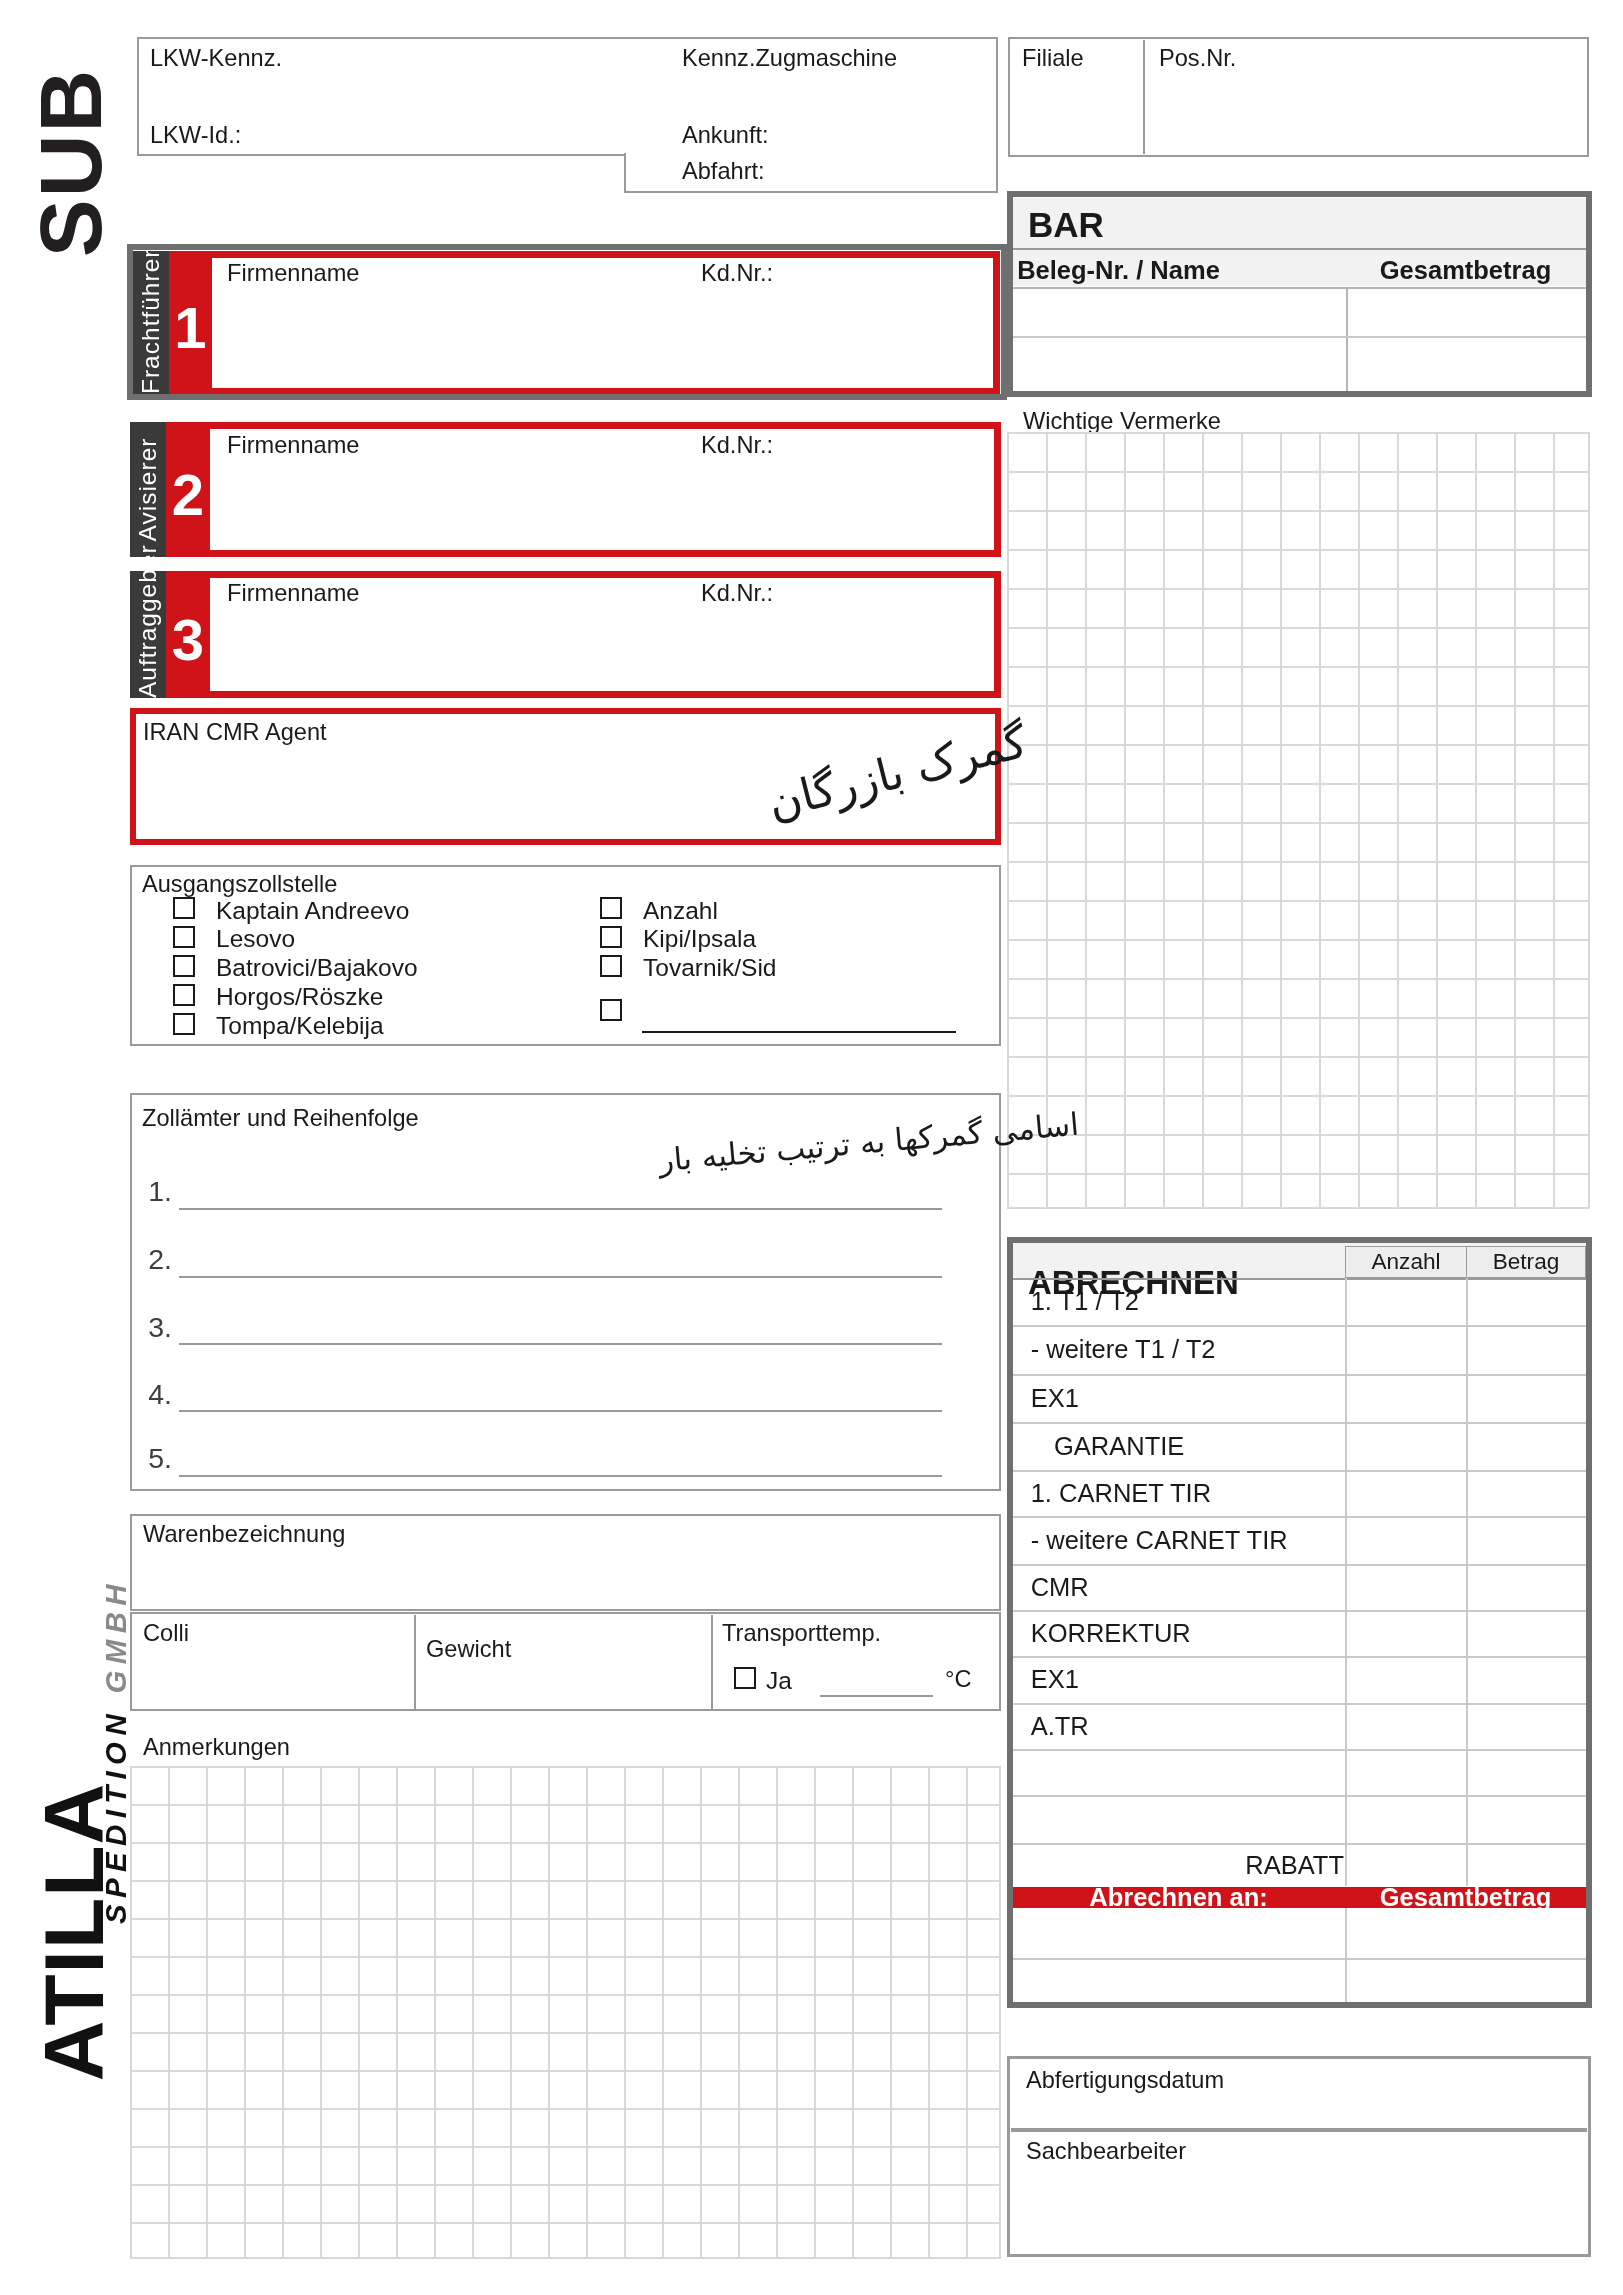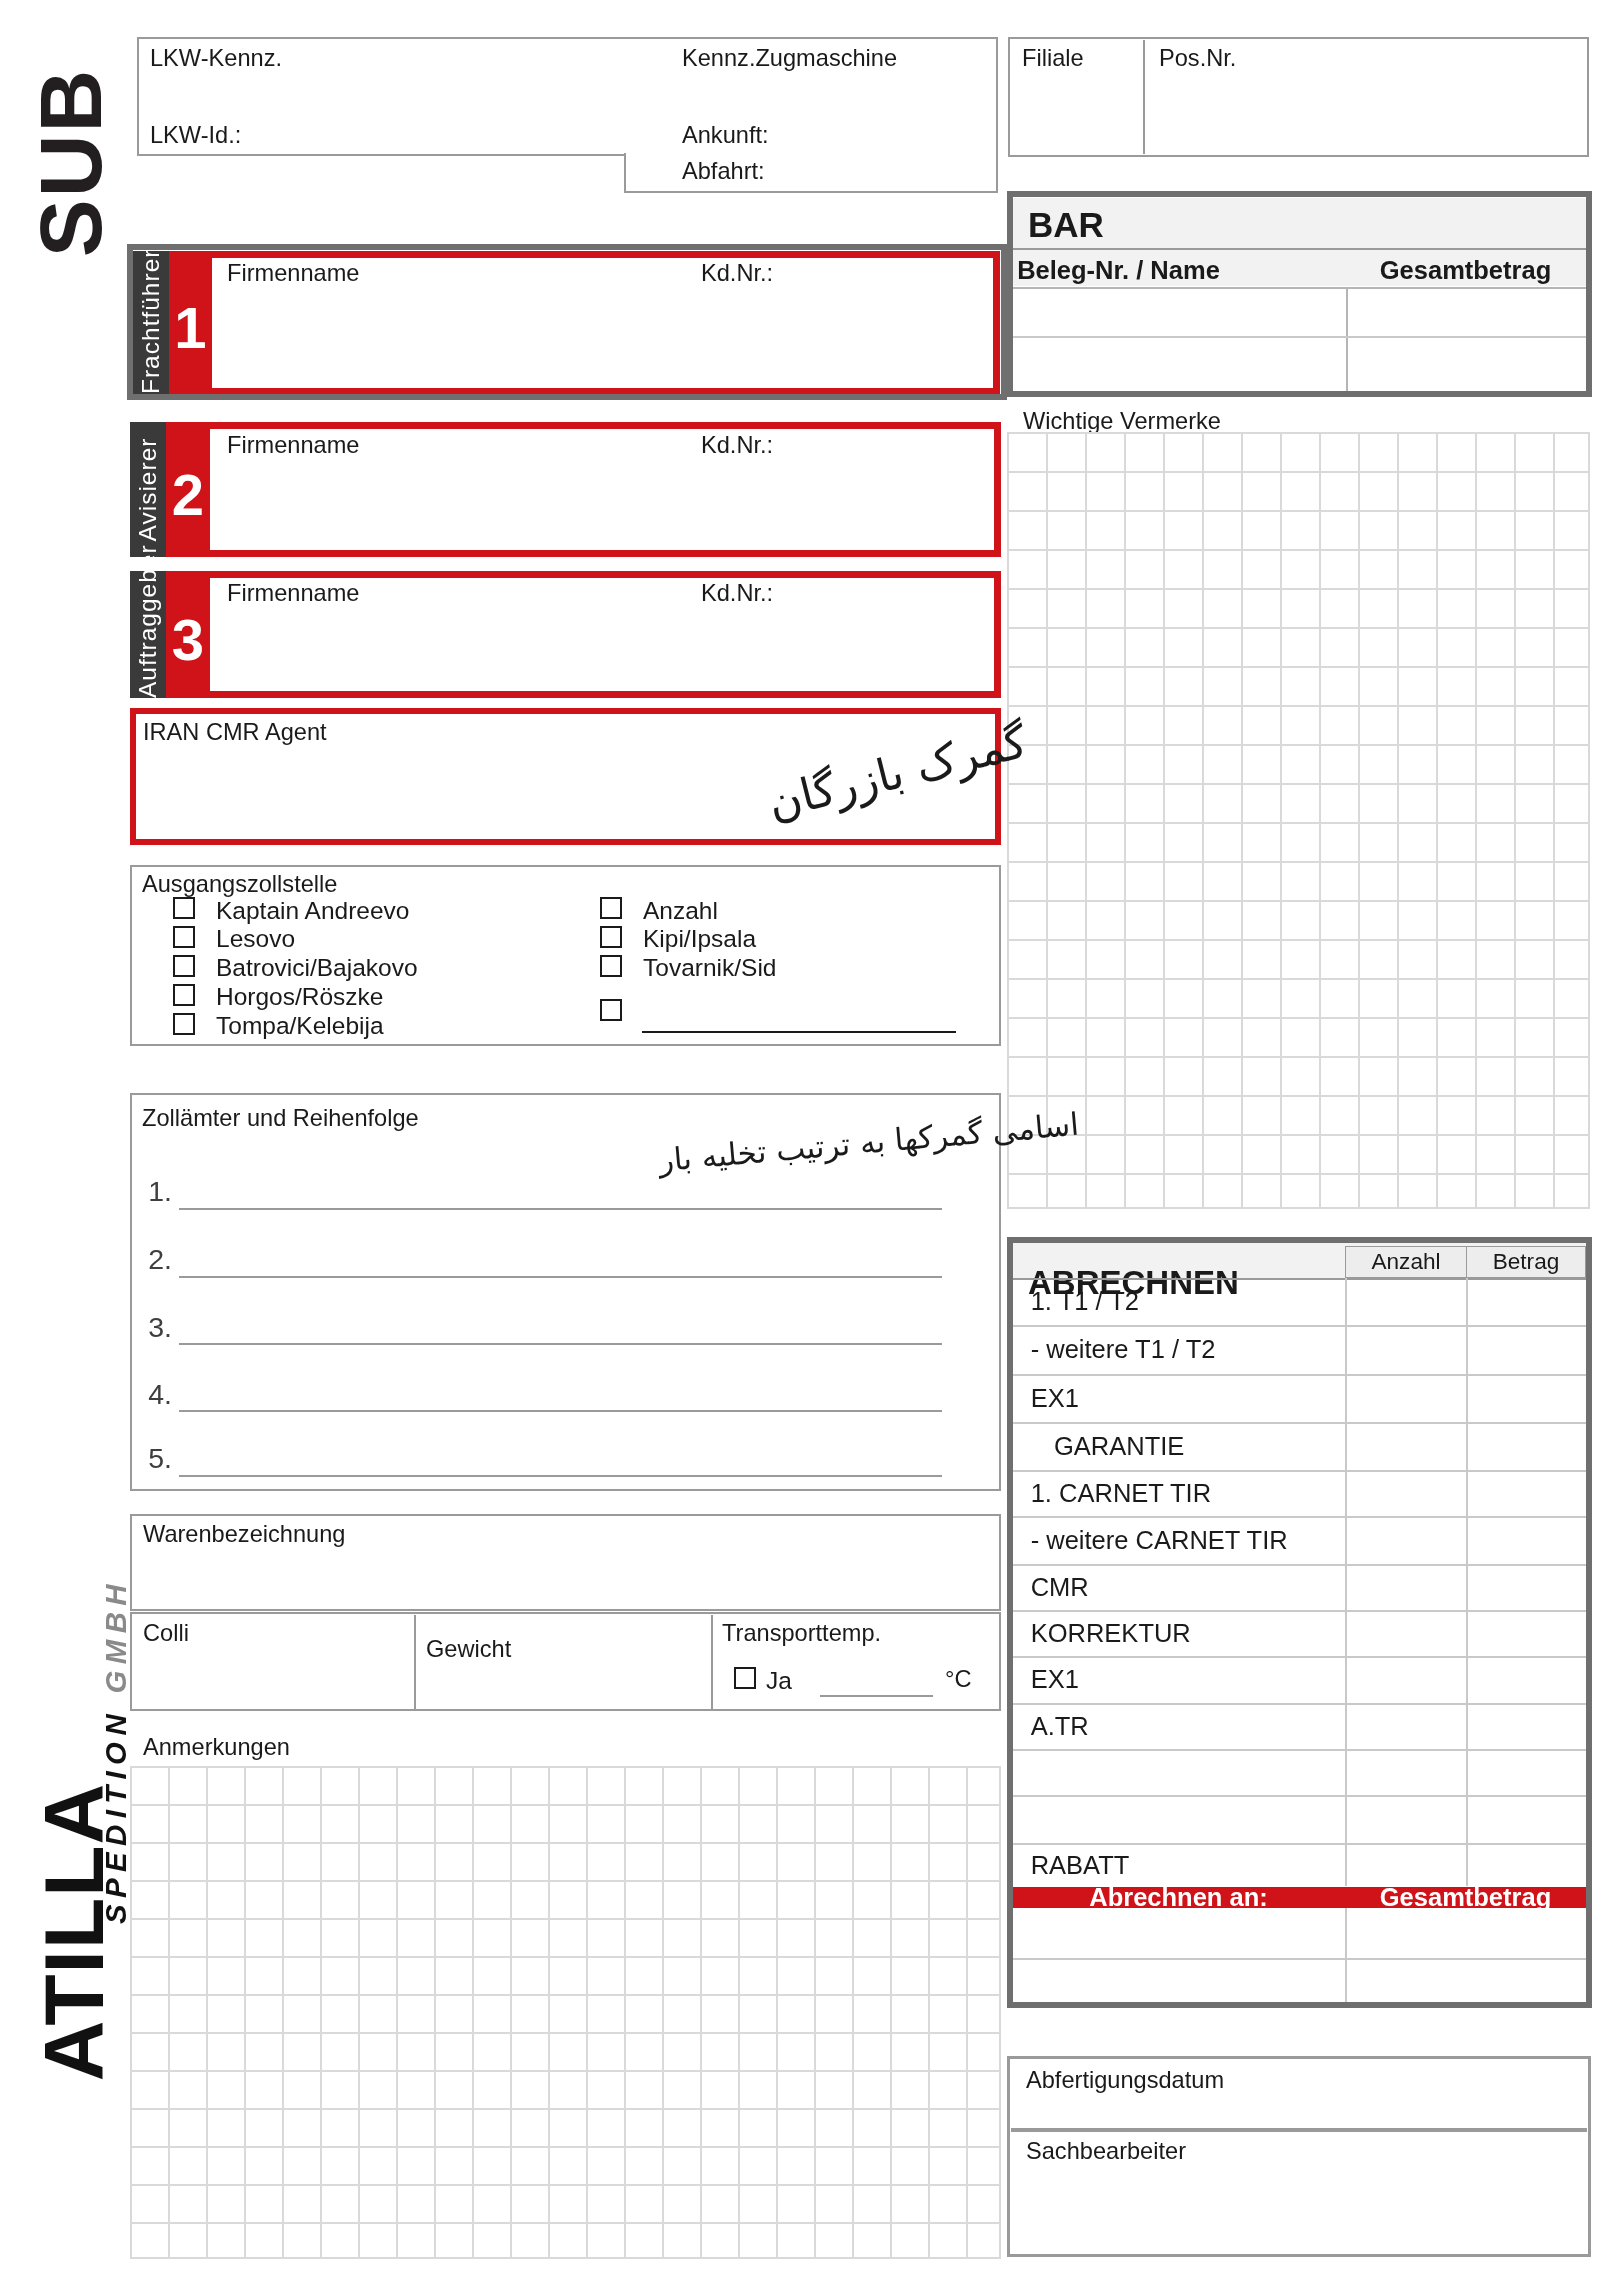--- a/index.html
+++ b/index.html
@@ -175,21 +175,21 @@
 <div class="abs rowlbl" style="left:1013px;top:1278px;width:331px;height:47px;line-height:47px;">1. T1 / T2</div>
 <div class="abs rowlbl" style="left:1013px;top:1325px;width:331px;height:49px;line-height:49px;">- weitere T1 / T2</div>
 <div class="abs rowlbl" style="left:1013px;top:1374px;width:331px;height:48px;line-height:48px;">EX1</div>
 <div class="abs rowlbl" style="left:1013px;top:1422px;width:331px;height:48px;line-height:48px;padding-left:41px;">GARANTIE</div>
 <div class="abs rowlbl" style="left:1013px;top:1470px;width:331px;height:47px;line-height:47px;">1. CARNET TIR</div>
 <div class="abs rowlbl" style="left:1013px;top:1516px;width:331px;height:48px;line-height:48px;">- weitere CARNET TIR</div>
 <div class="abs rowlbl" style="left:1013px;top:1564px;width:331px;height:46px;line-height:46px;">CMR</div>
 <div class="abs rowlbl" style="left:1013px;top:1610px;width:331px;height:46px;line-height:46px;">KORREKTUR</div>
 <div class="abs rowlbl" style="left:1013px;top:1656px;width:331px;height:47px;line-height:47px;">EX1</div>
 <div class="abs rowlbl" style="left:1013px;top:1703px;width:331px;height:46px;line-height:46px;">A.TR</div>
-<div class="abs rowlbl" style="left:1013px;top:1843px;width:331px;height:44px;line-height:44px;">RABATT</div>
+<div class="abs rowlbl" style="left:1013px;top:1843px;width:331px;height:44px;line-height:44px;text-align:right;">RABATT</div>
 
 <div class="abs tbl-line-h" style="left:1013px;top:1325px;width:573px;"></div>
 <div class="abs tbl-line-h" style="left:1013px;top:1374px;width:573px;"></div>
 <div class="abs tbl-line-h" style="left:1013px;top:1422px;width:573px;"></div>
 <div class="abs tbl-line-h" style="left:1013px;top:1470px;width:573px;"></div>
 <div class="abs tbl-line-h" style="left:1013px;top:1516px;width:573px;"></div>
 <div class="abs tbl-line-h" style="left:1013px;top:1564px;width:573px;"></div>
 <div class="abs tbl-line-h" style="left:1013px;top:1610px;width:573px;"></div>
 <div class="abs tbl-line-h" style="left:1013px;top:1656px;width:573px;"></div>
 <div class="abs tbl-line-h" style="left:1013px;top:1703px;width:573px;"></div>

